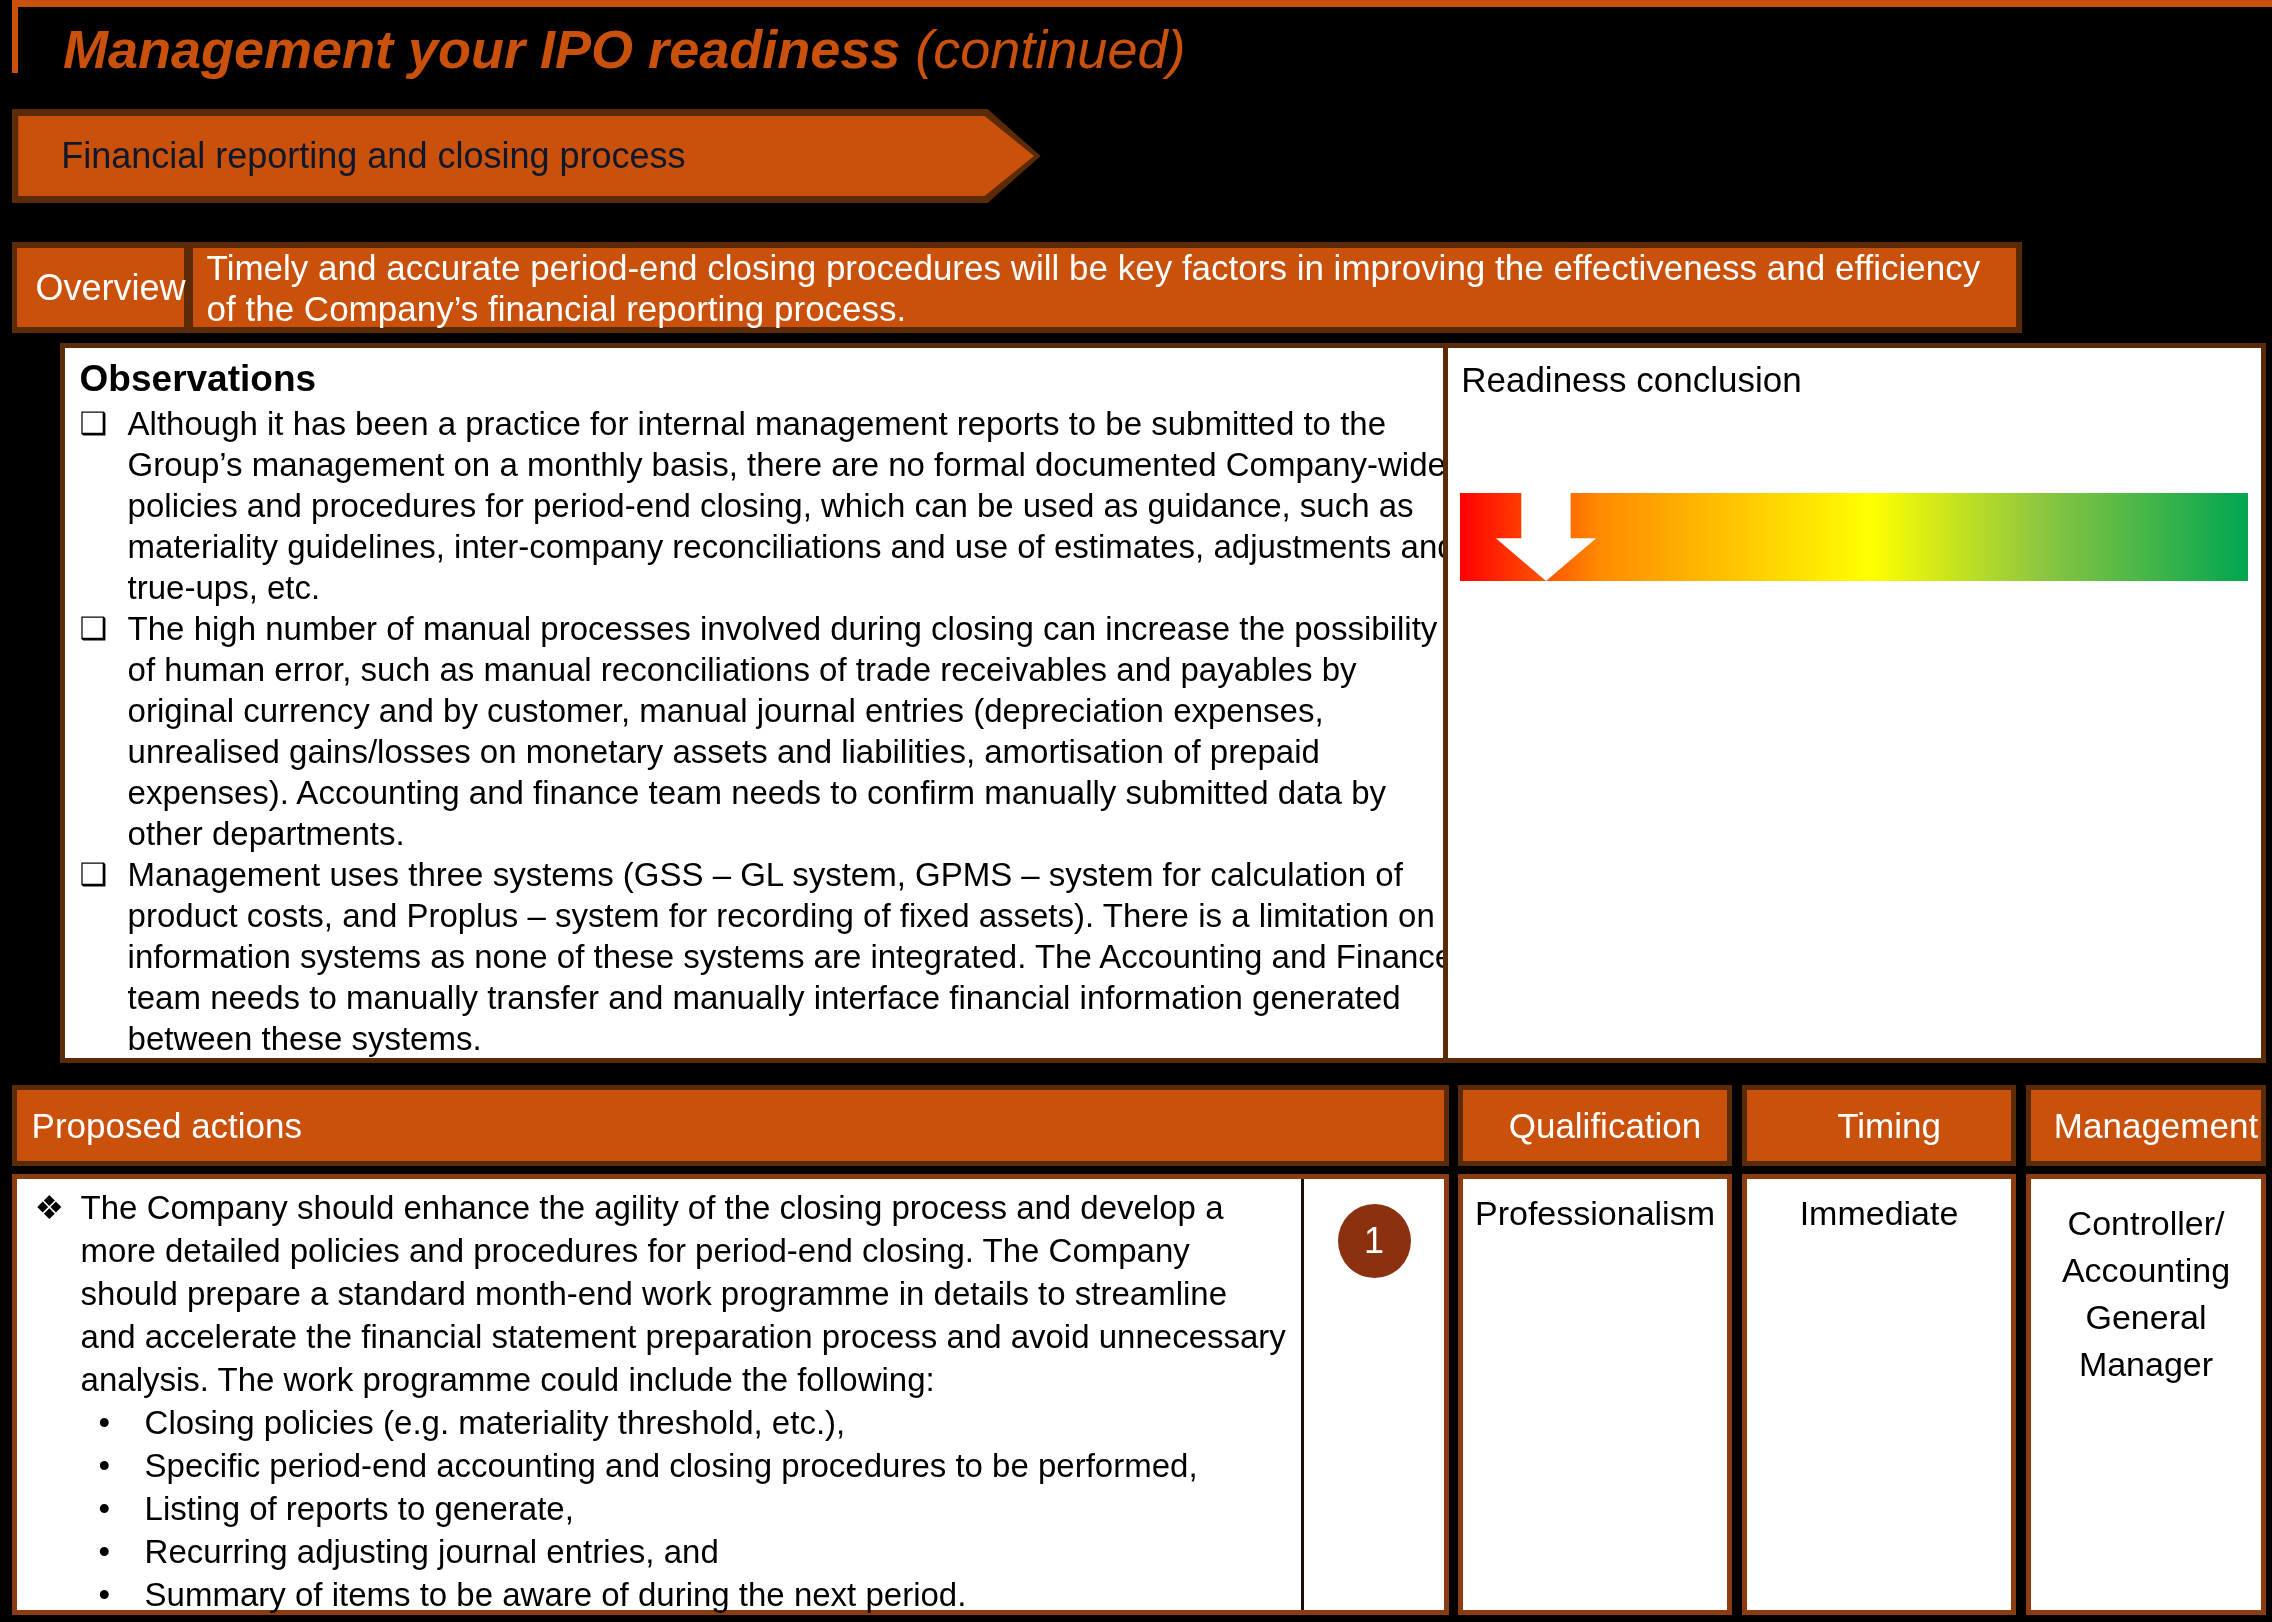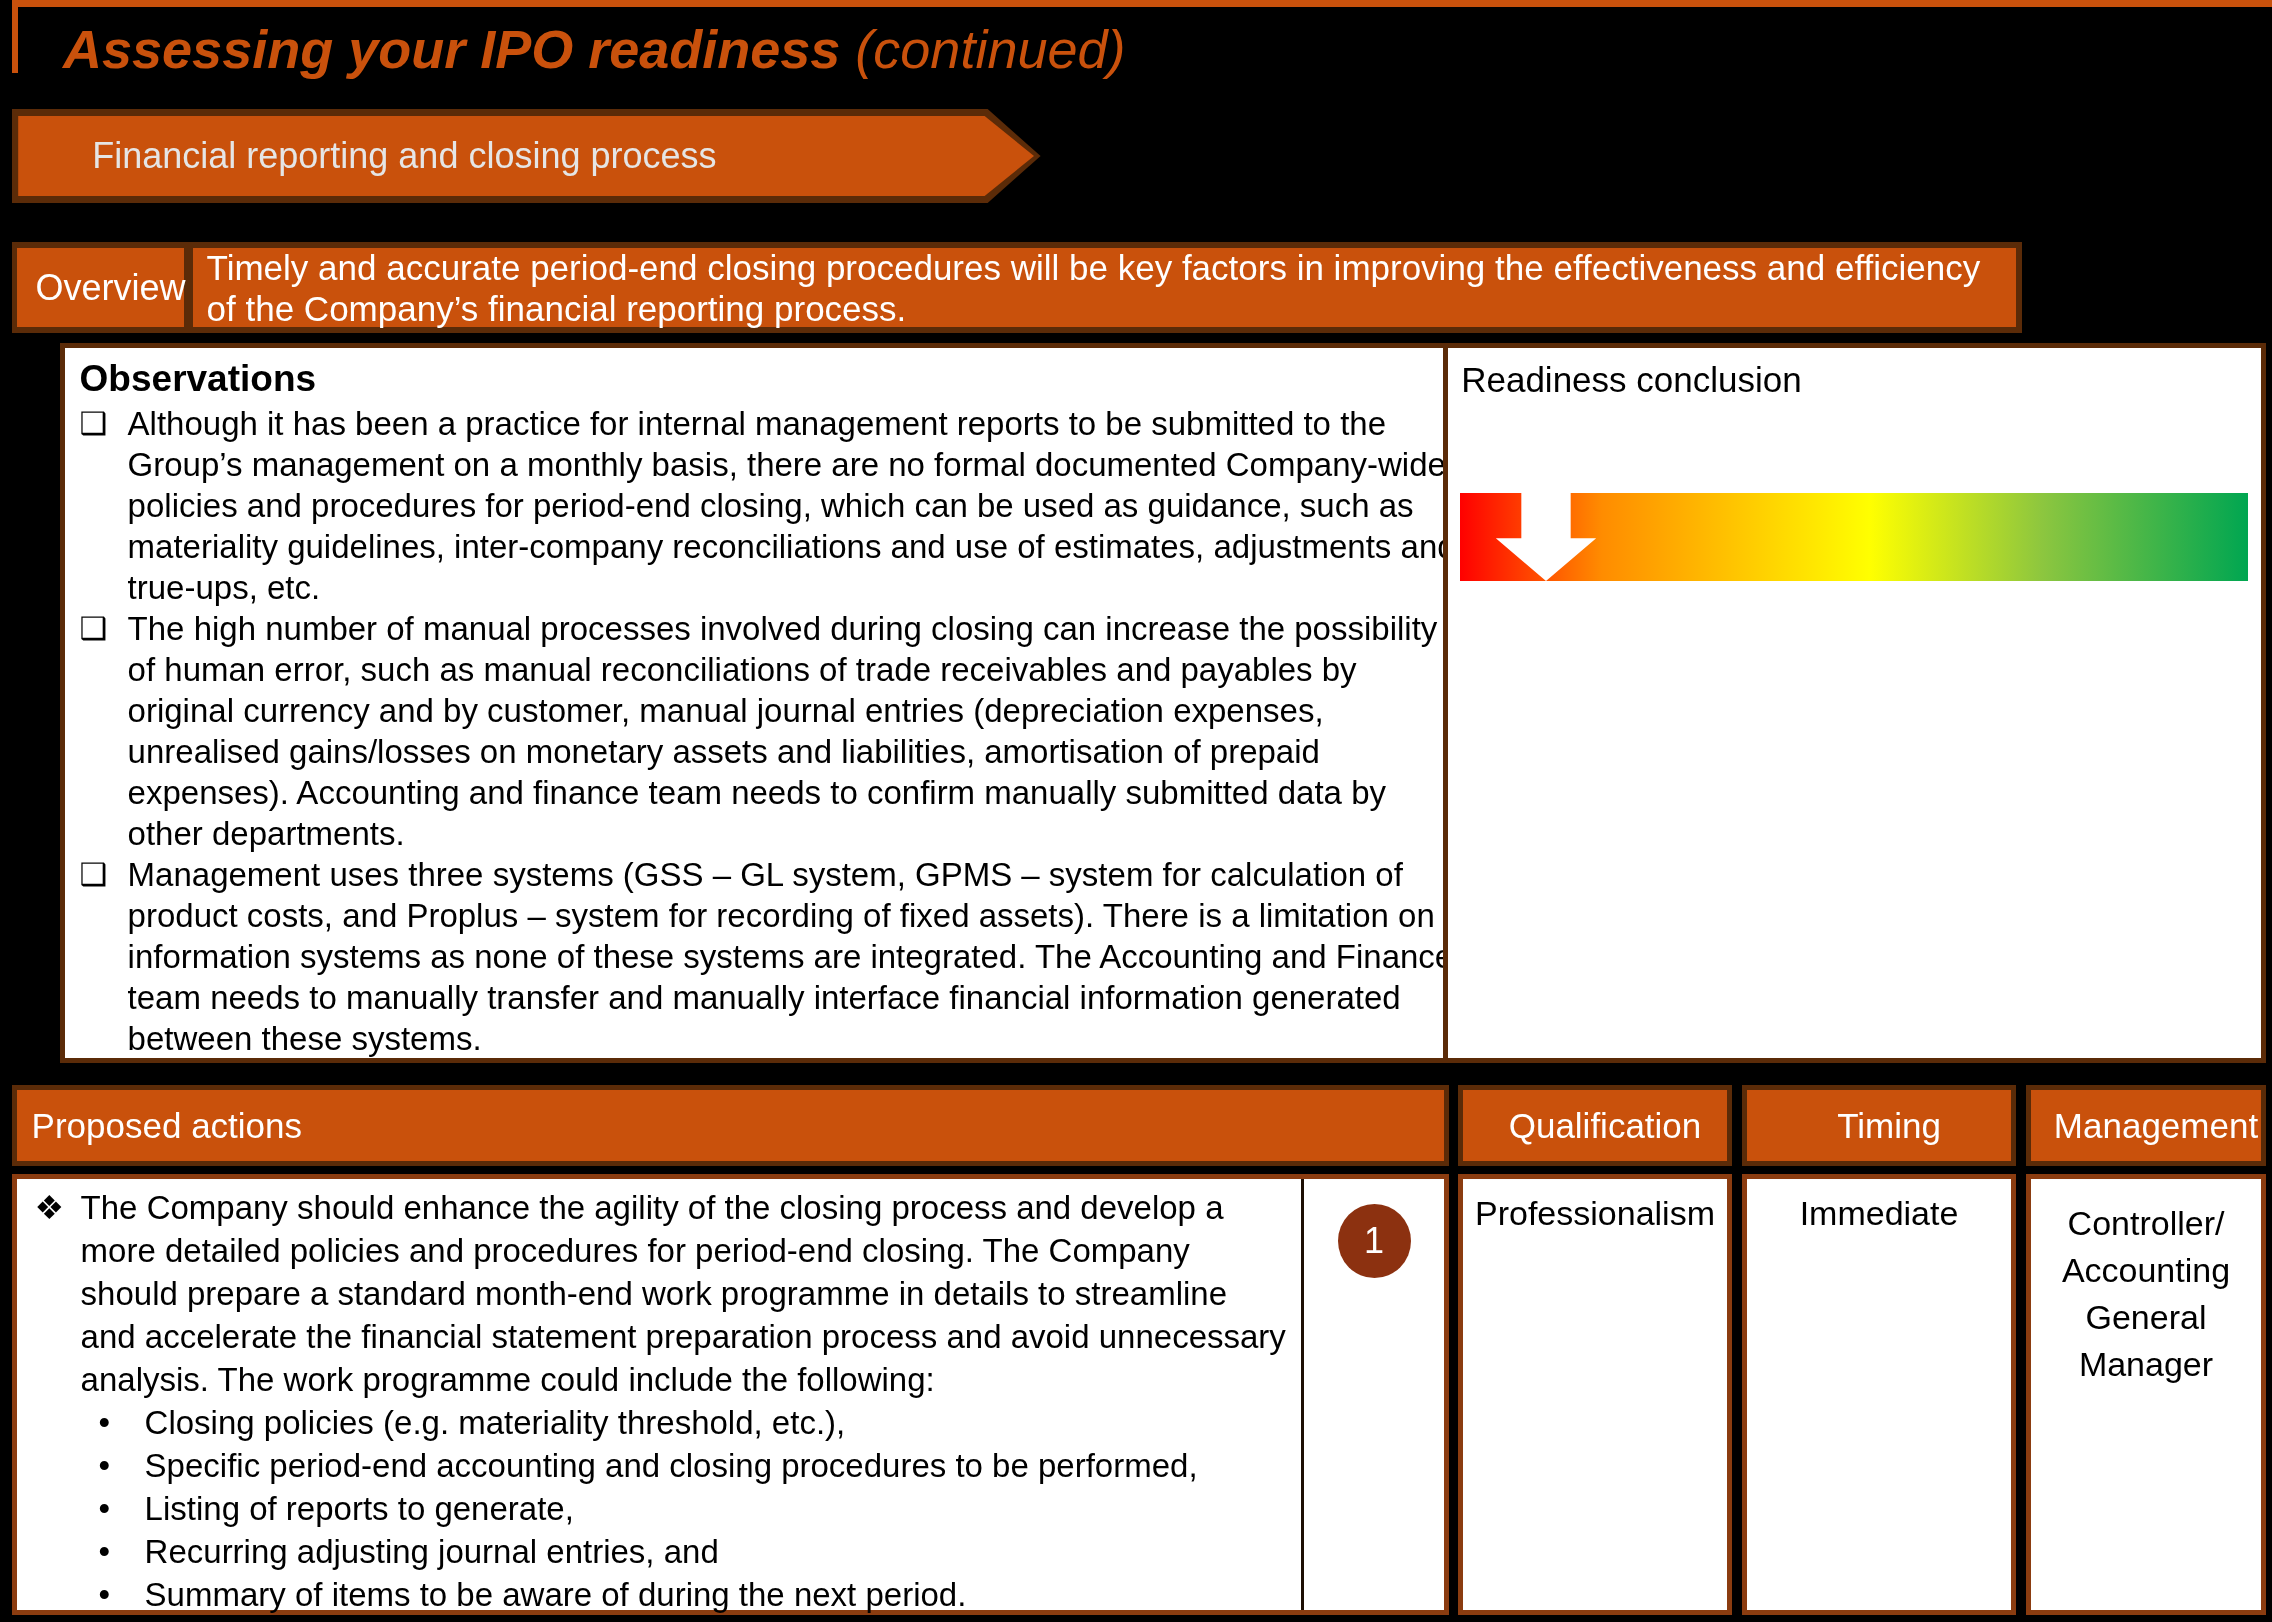--- a/index.html
+++ b/index.html
@@ -26,21 +26,21 @@
   .title{position:absolute;left:63px;top:13.2px;font-size:54px;line-height:73px;color:var(--accent-orange);white-space:nowrap;}
   .title .main{font-weight:bold;font-style:italic;}
   .title .suffix{font-weight:normal;font-style:italic;}
   
   .banner{position:absolute;left:11.6px;top:109px;width:1029px;height:94px;}
   .banner .outer{position:absolute;inset:0;background:var(--border-dark);
     clip-path:polygon(0 0, calc(100% - 53px) 0, 100% 50%, calc(100% - 53px) 100%, 0 100%);}
   .banner .inner{position:absolute;inset:6.6px;background:var(--accent-orange);
     clip-path:polygon(0 0, calc(100% - 50px) 0, 100% 50%, calc(100% - 50px) 100%, 0 100%);
     display:flex;align-items:center;}
-  .banner .label{color:#e5e5e5;font-size:36px;padding-left:43px;margin-left:31px;}
+  .banner .label{color:#0f172a;font-size:36px;padding-left:43px;}
   
   .overview{position:absolute;left:11.6px;top:242px;width:2010px;height:91px;box-sizing:border-box;
     background:var(--border-dark);display:flex;}
   .overview .cell{background:var(--accent-orange);color:#fff;margin:5.8px;box-sizing:border-box;}
   .overview .lab{width:167px;display:flex;align-items:center;padding-left:18px;font-size:36px;flex:none;margin-right:0;}
   .overview .txt{flex:1;margin-left:9px;font-size:35px;line-height:41px;padding:5px 13.2px;display:flex;align-items:center;}
   
   .panel{position:absolute;background:#fff;border:5.8px solid var(--border-dark);box-sizing:border-box;}
   .obs-panel{left:11.6px;top:343px;width:1421px;height:720px;padding:6.6px 15px;margin-left:48px;}
   .ready-panel{left:1443px;top:343px;width:823px;height:720px;}
@@ -79,21 +79,21 @@
 </style>
 </head>
 <body>
 
 <div class="slide">
 
   <div class="top-rule"></div>
   <div class="left-accent"></div>
 
   <div class="title">
-    <span class="main">Assessing your IPO readiness</span><span class="suffix"> (continued)</span>
+    <span class="main">Management your IPO readiness</span><span class="suffix"> (continued)</span>
   </div>
 
   <div class="banner">
     <div class="outer"></div>
     <div class="inner">
       <span class="label">Financial reporting and closing process</span>
     </div>
   </div>
 
   <div class="overview">

